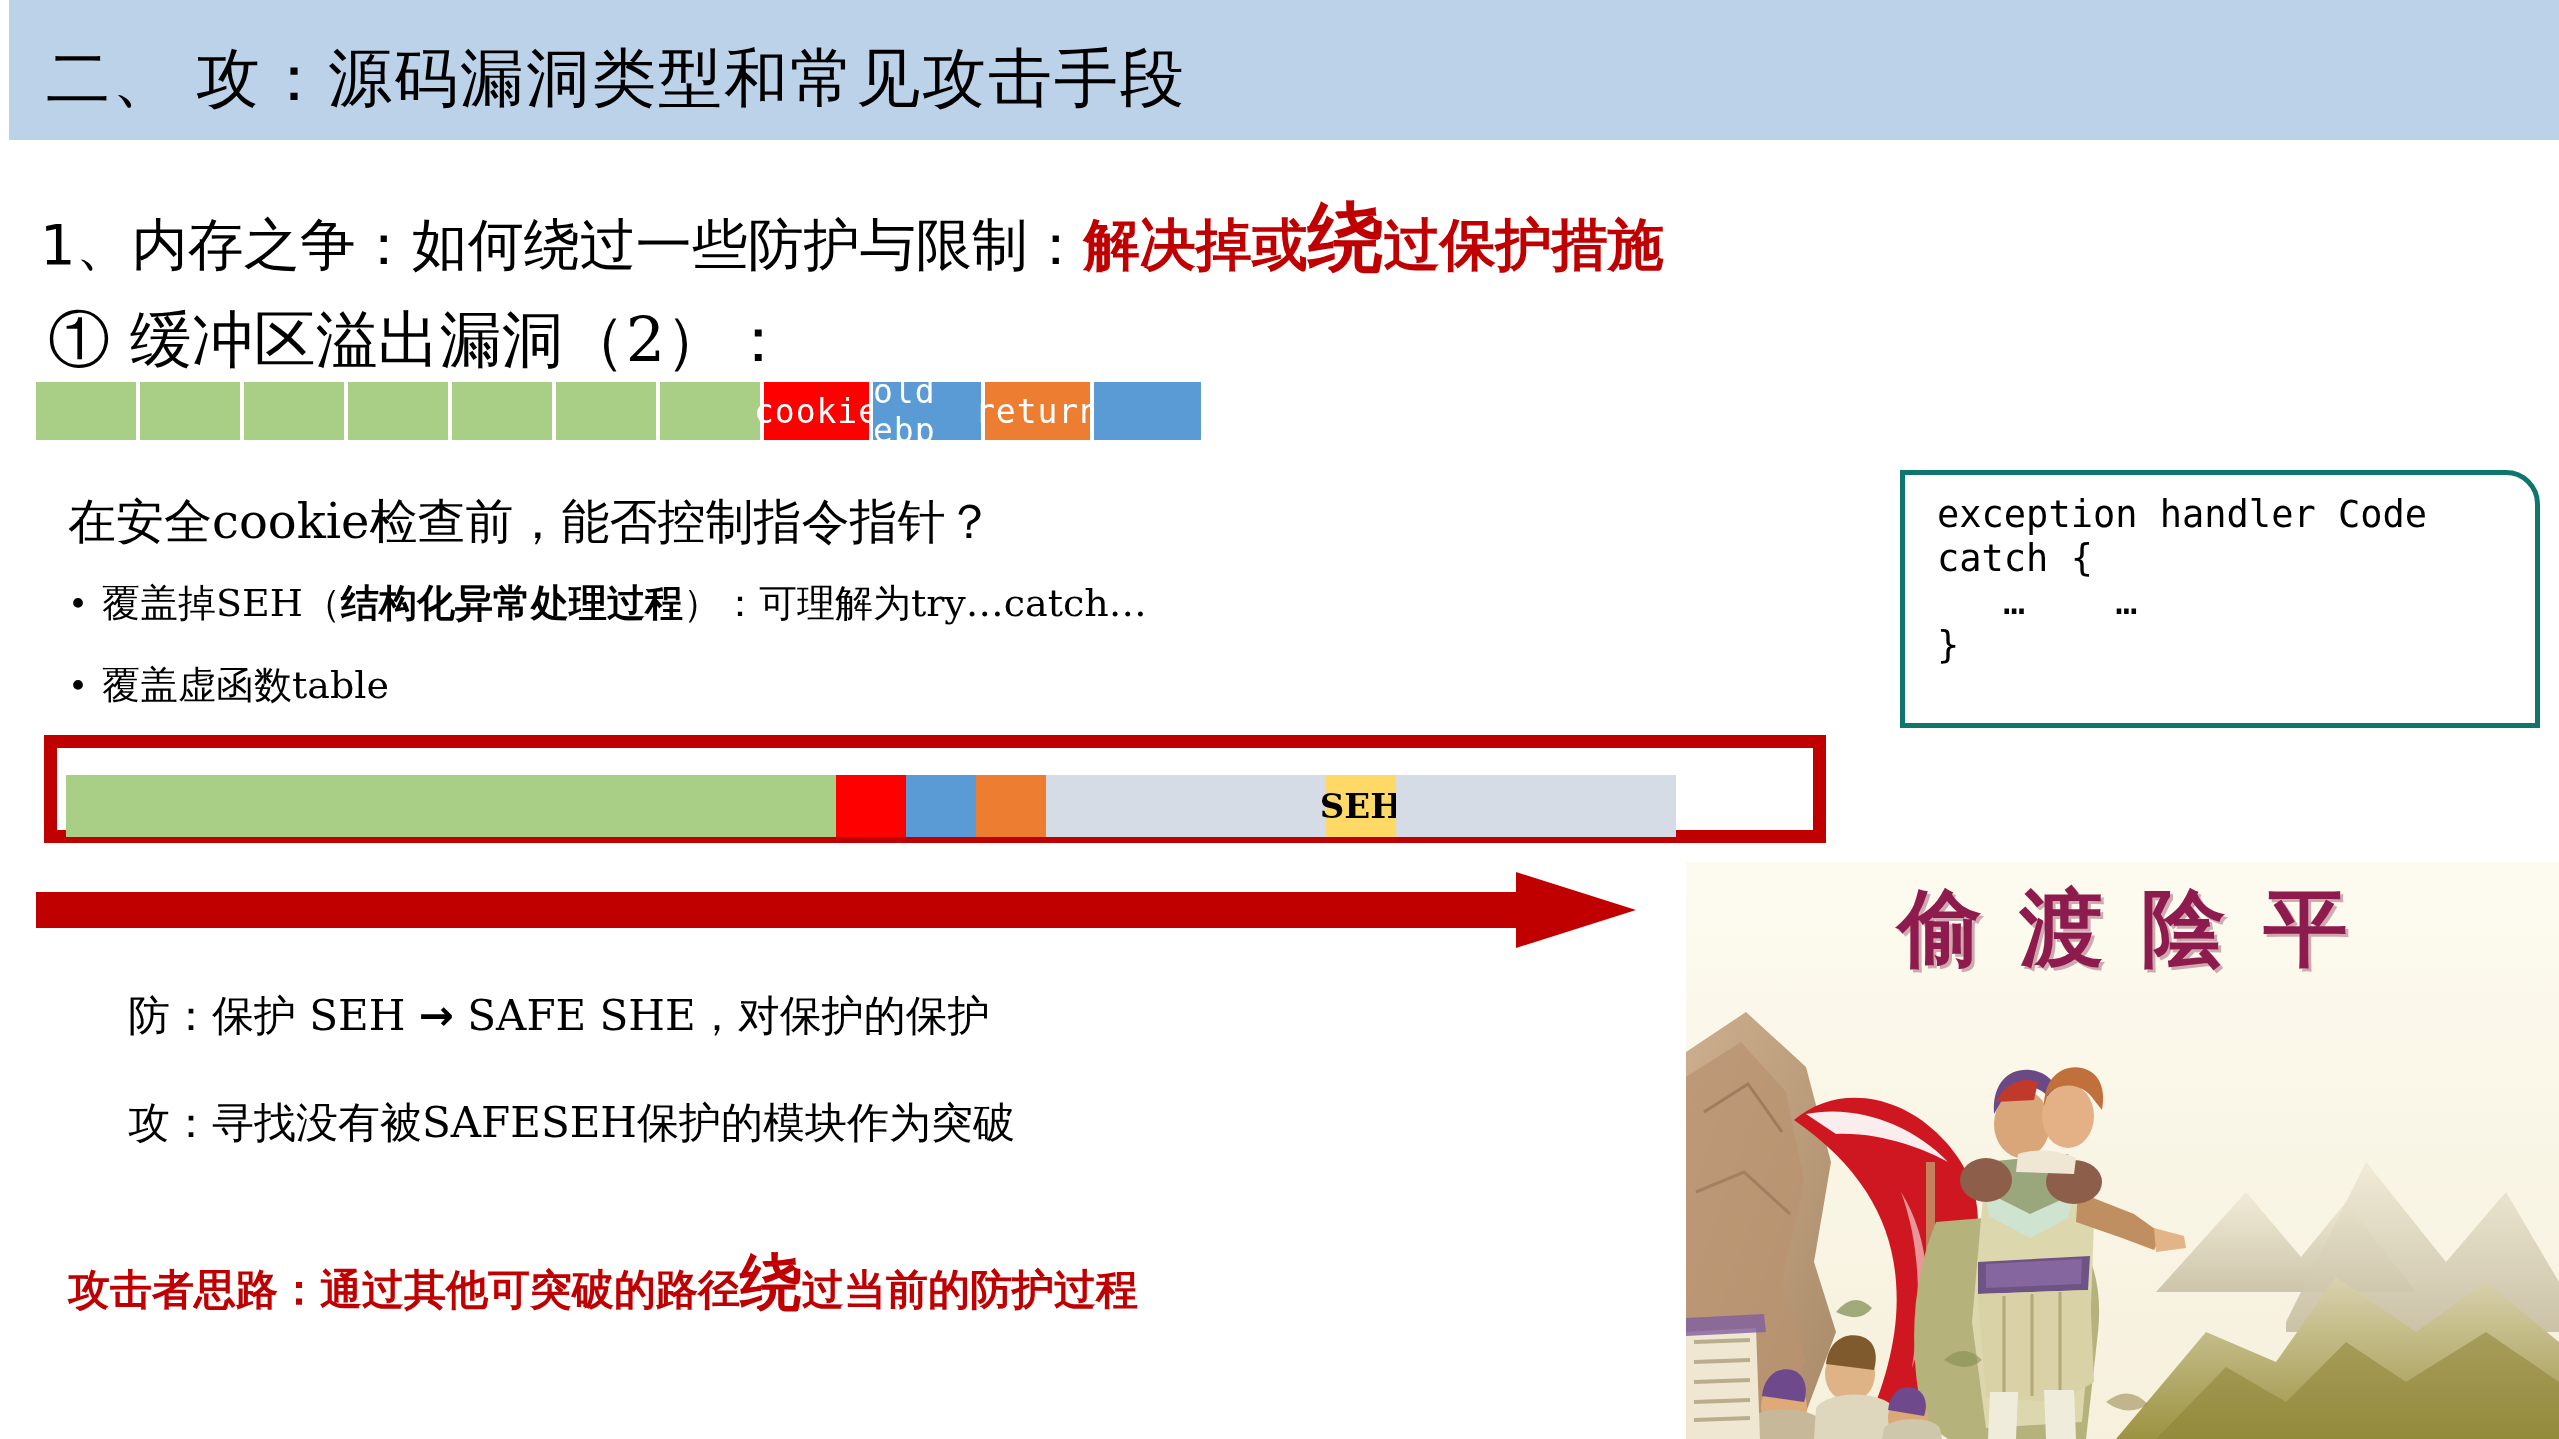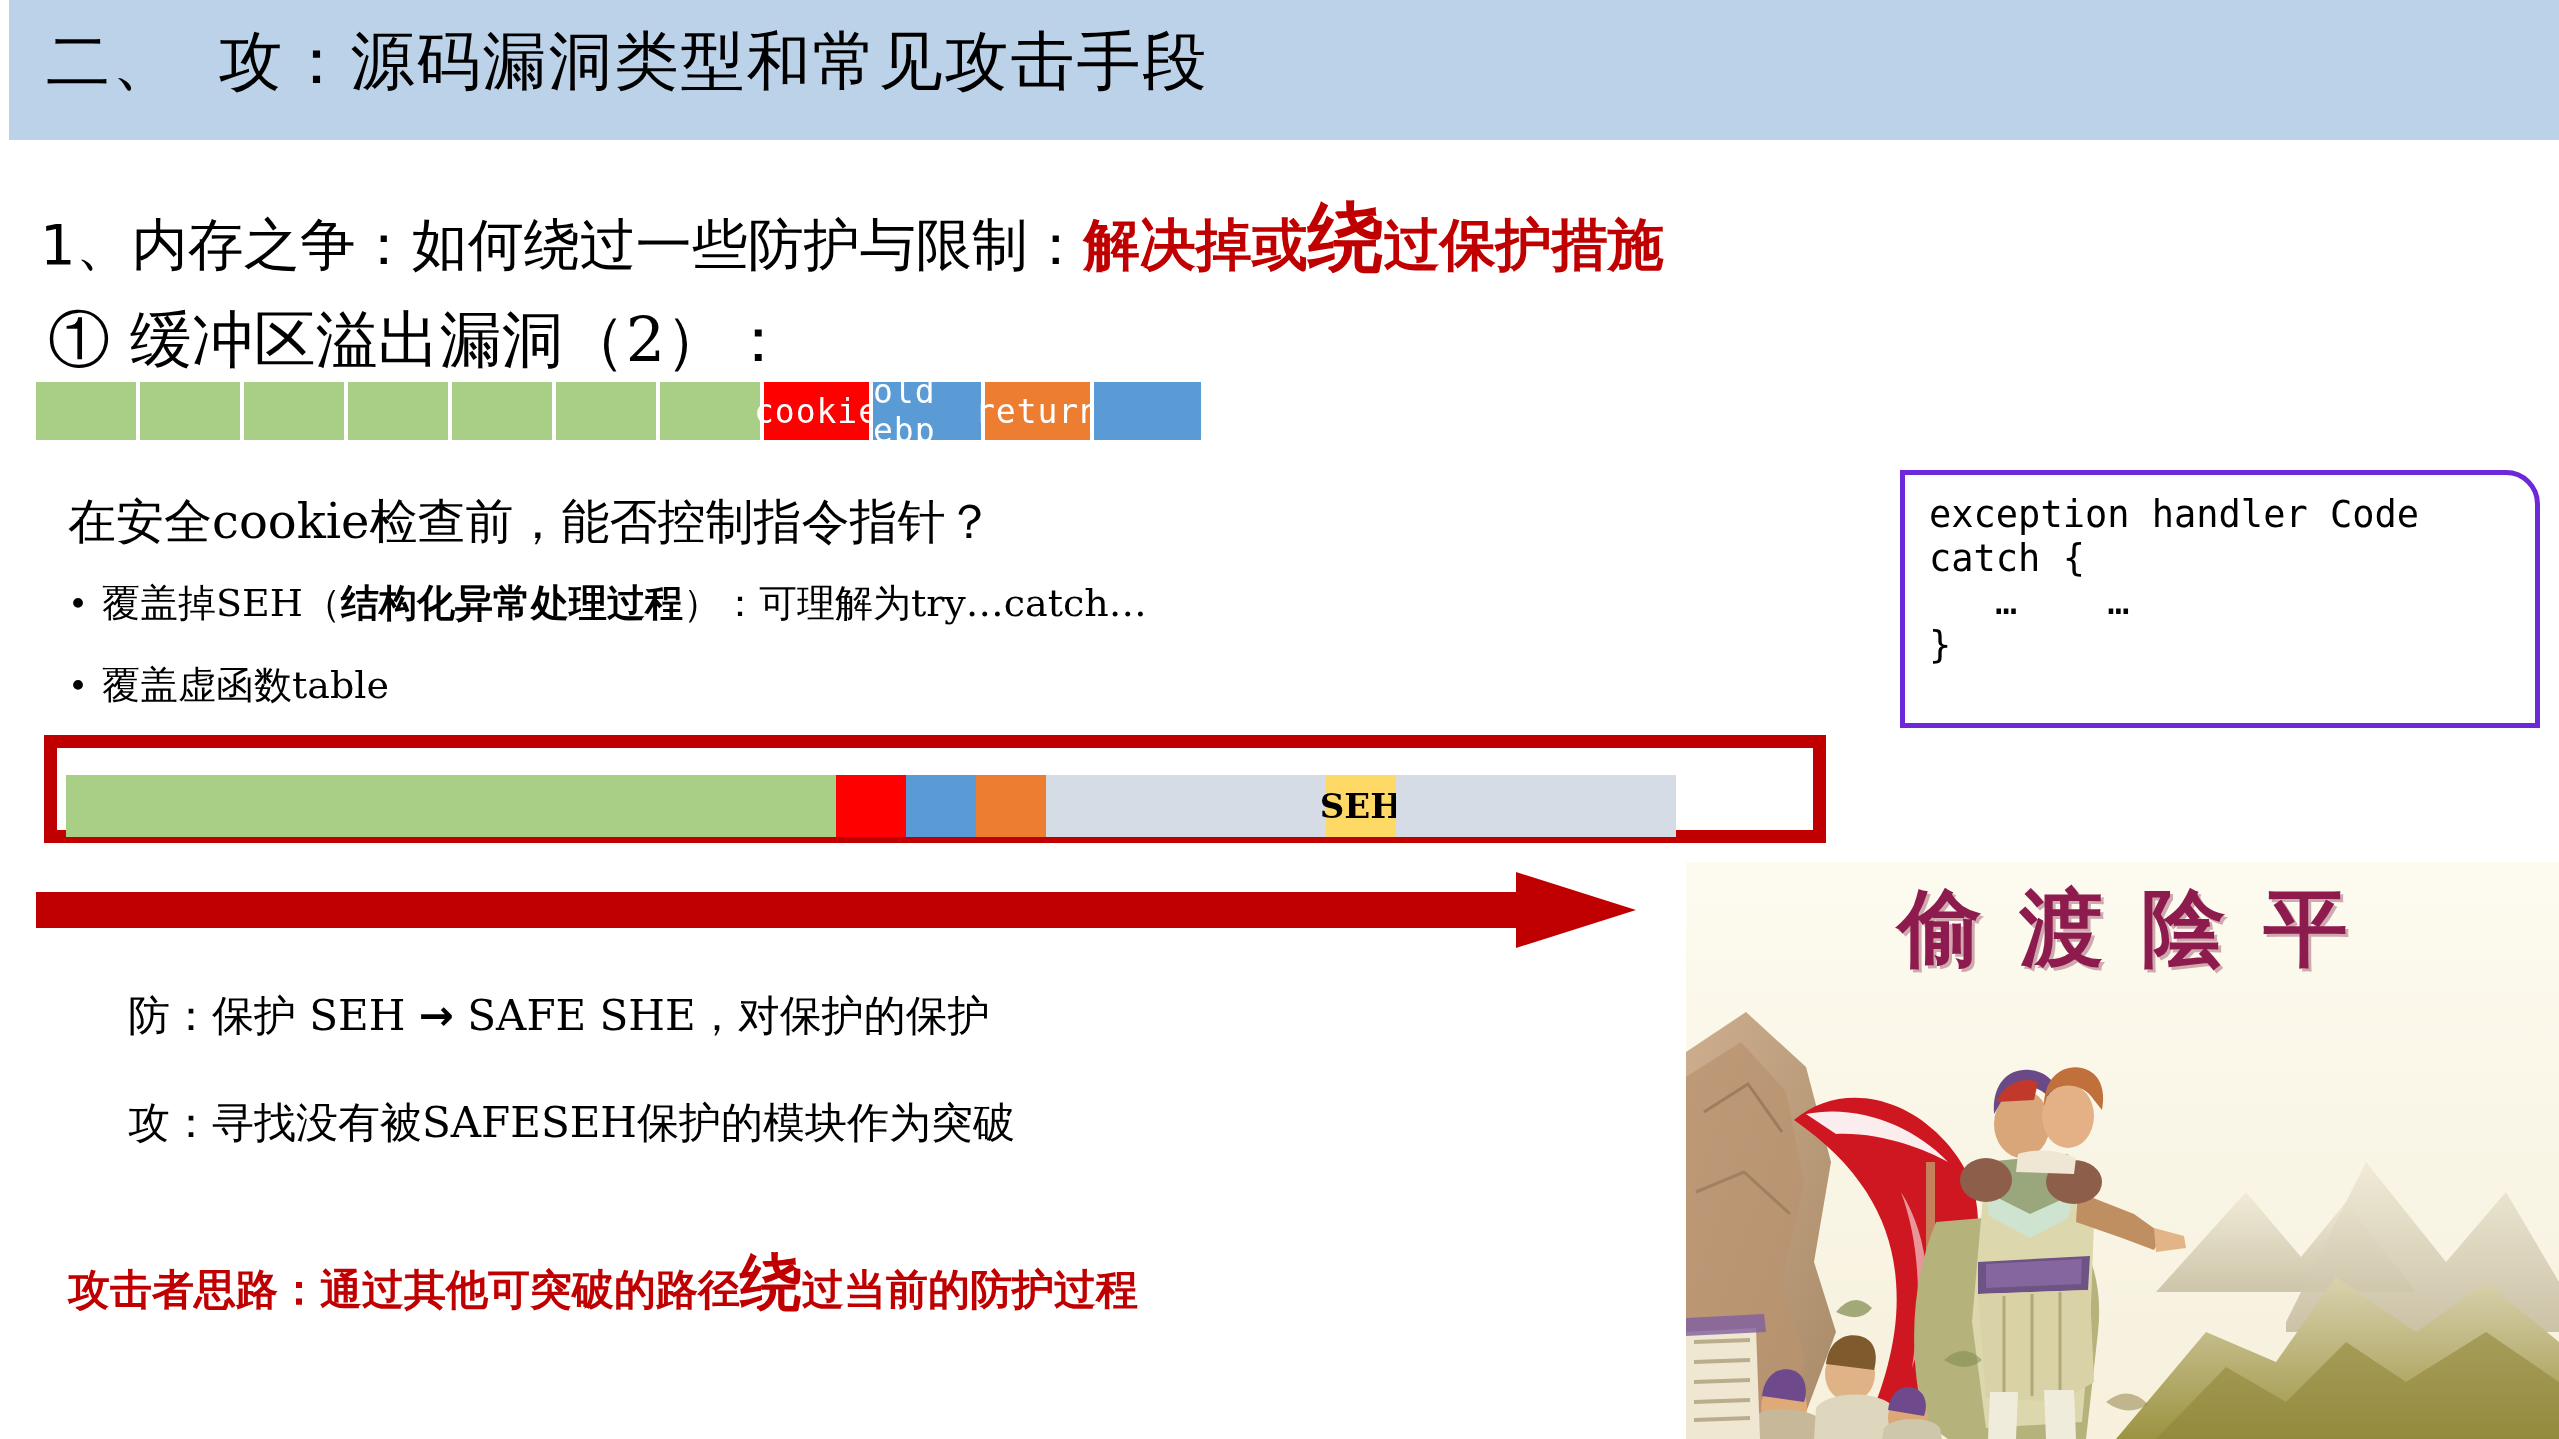--- a/index.html
+++ b/index.html
@@ -12,23 +12,23 @@
   }
   
   #header-bar{
     position:absolute; left:0; top:0; width:2559px; height:140px;
     background:#bcd2e8;
   }
   #header-accent{
     position:absolute; left:0; top:0; width:9px; height:140px; background:#ffffff;
   }
   #slide-title{
-    position:absolute; left:46px; top:11px;
+    position:absolute; left:46px; top:24px;
     font-size:64px; line-height:110px; color:#000;
-    font-family:Liberation Mono, monospace;
+    font-family:Liberation Serif, serif;
     font-weight:400; letter-spacing:2px;
     white-space:nowrap;
   }
   
   #subtitle-row{
     position:absolute; left:40px; top:200px;
     white-space:nowrap; line-height:1;
   }
   #subtitle-black{
     font-size:56px; color:#000;
@@ -78,24 +78,24 @@
   #bullet-1 { top:578px; }
   #bullet-2 { top:660px; }
   .bullet-dot{
     display:inline-block; width:34px; font-size:34px; line-height:1;
   }
   .bullet-strong{ font-weight:bold;text-align:right; }
   
   #exception-box{
     position:absolute; left:1900px; top:470px;
     width:640px; height:258px;
-    border:5px solid #6d28d9;
+    border:5px solid #0f766e;
     border-top-right-radius:34px;
     background:#fff;
-    padding:18px 22px 0 24px;
+    padding:18px 22px 0 32px;
     font-family:"DejaVu Sans Mono", monospace;
     font-size:37px; line-height:1.18; color:#000;
   }
   #exception-box .code-ellipsis{ padding-left:66px; letter-spacing:0; }
   #exception-box .code-ellipsis .gap{ display:inline-block; width:90px; }
   
   #seh-frame{
     position:absolute; left:44px; top:735px;
     width:1782px; height:108px;
     border:13px solid #c00000;

